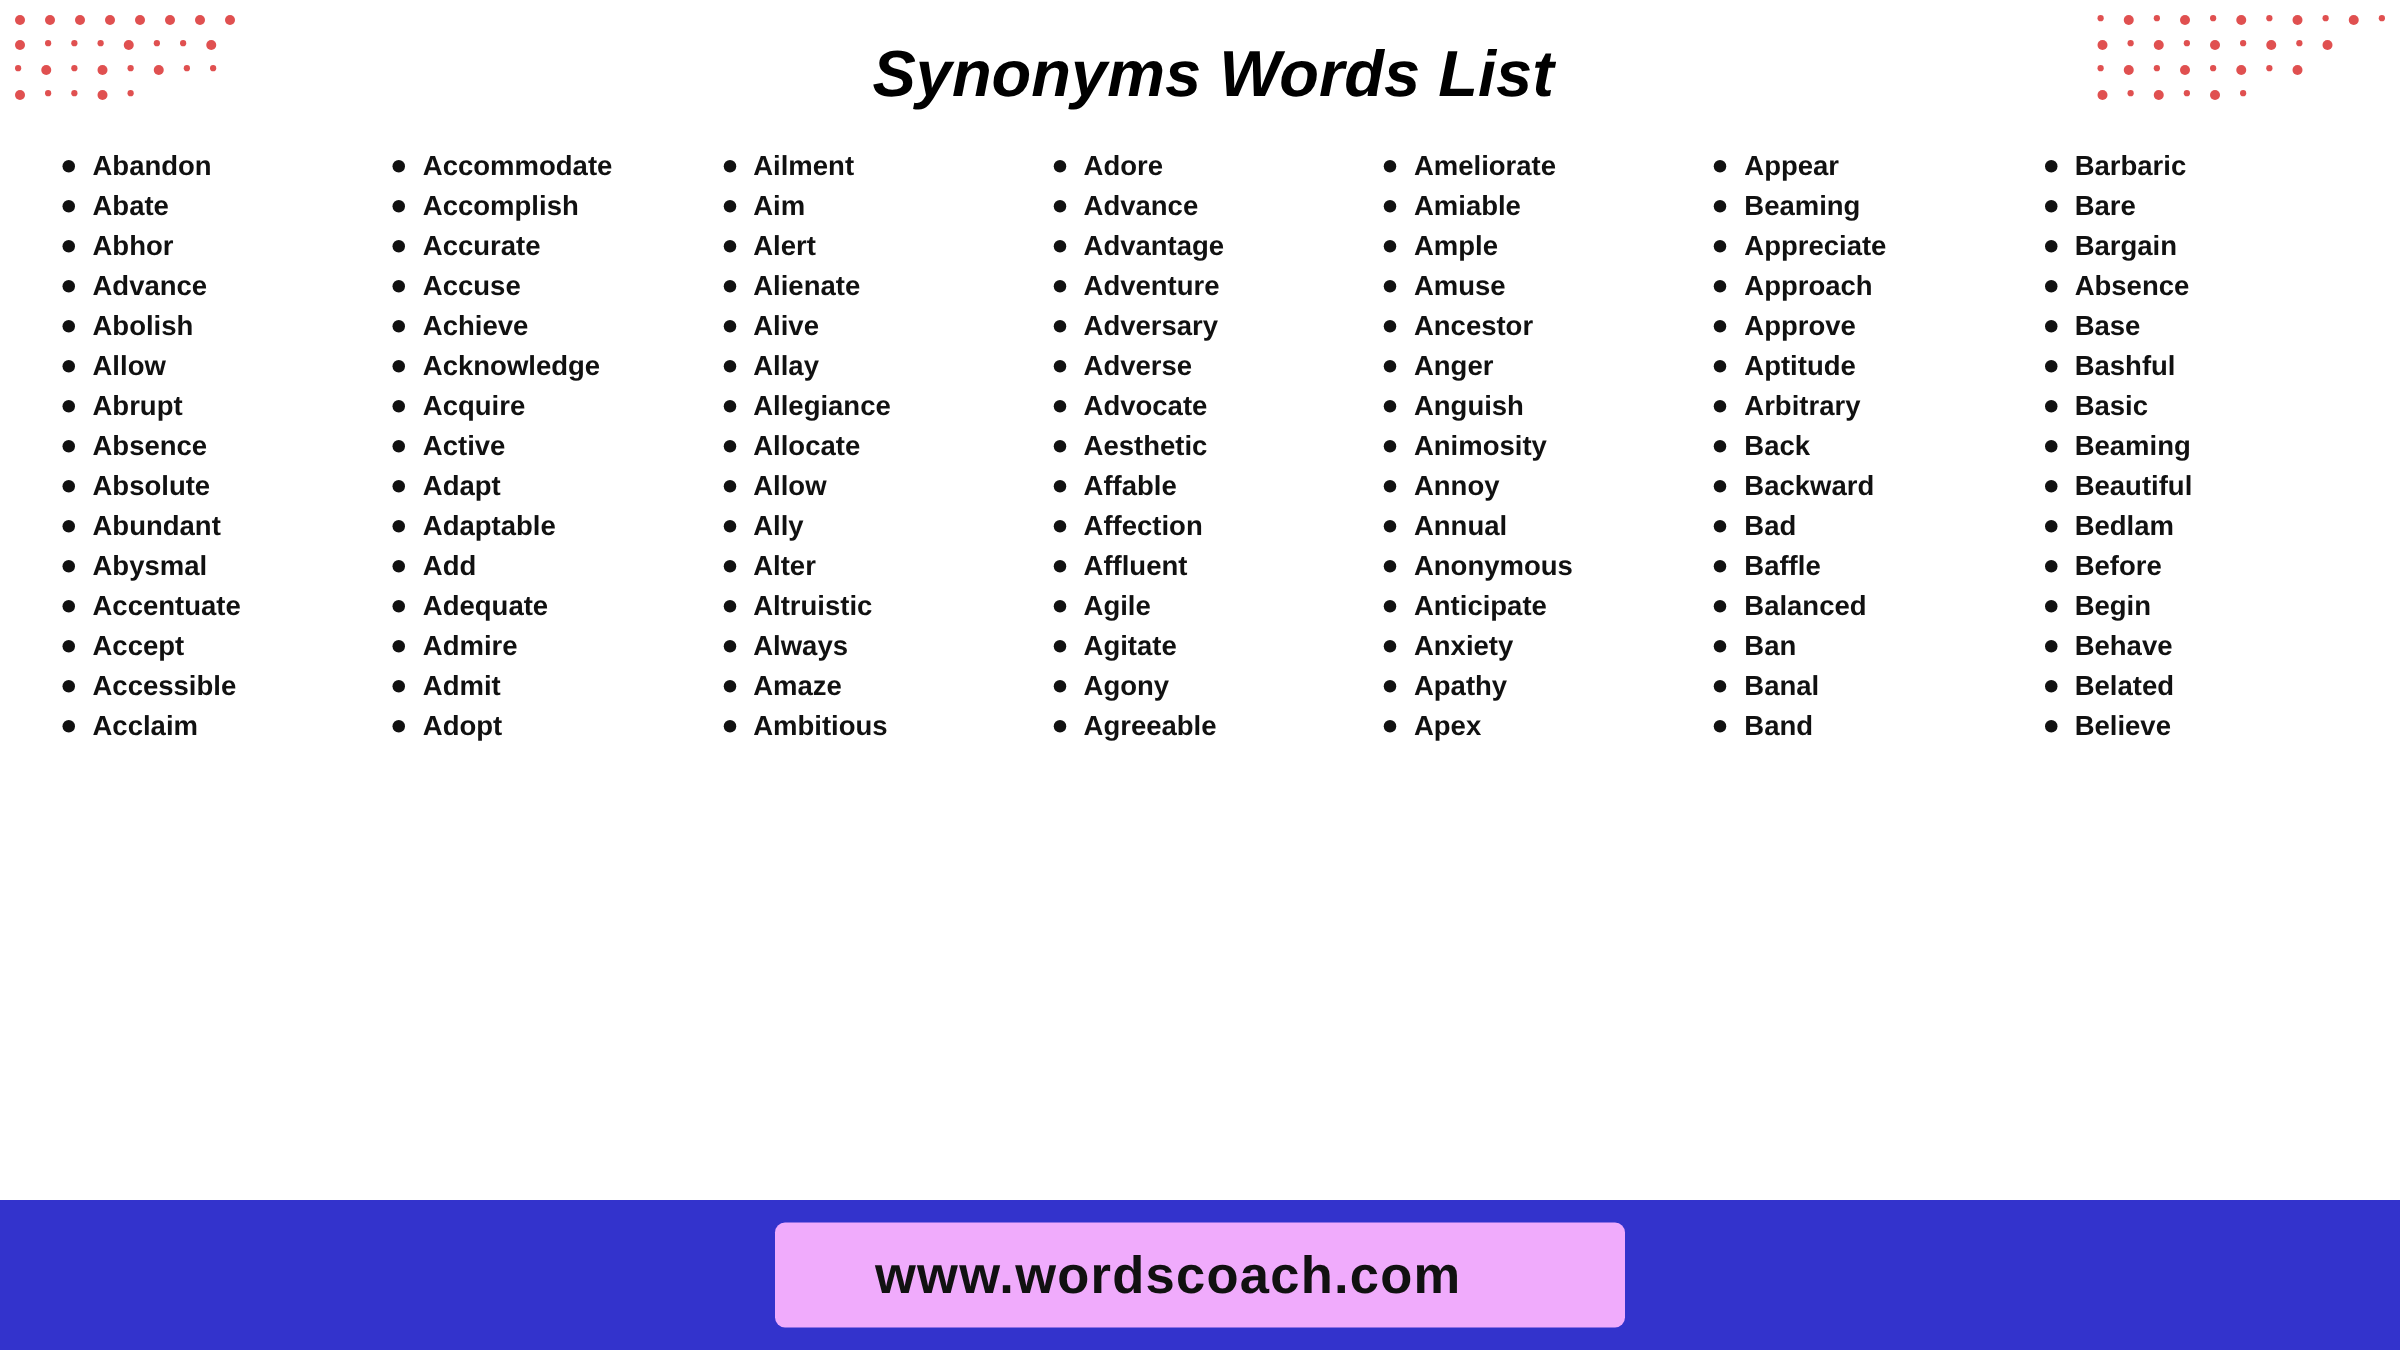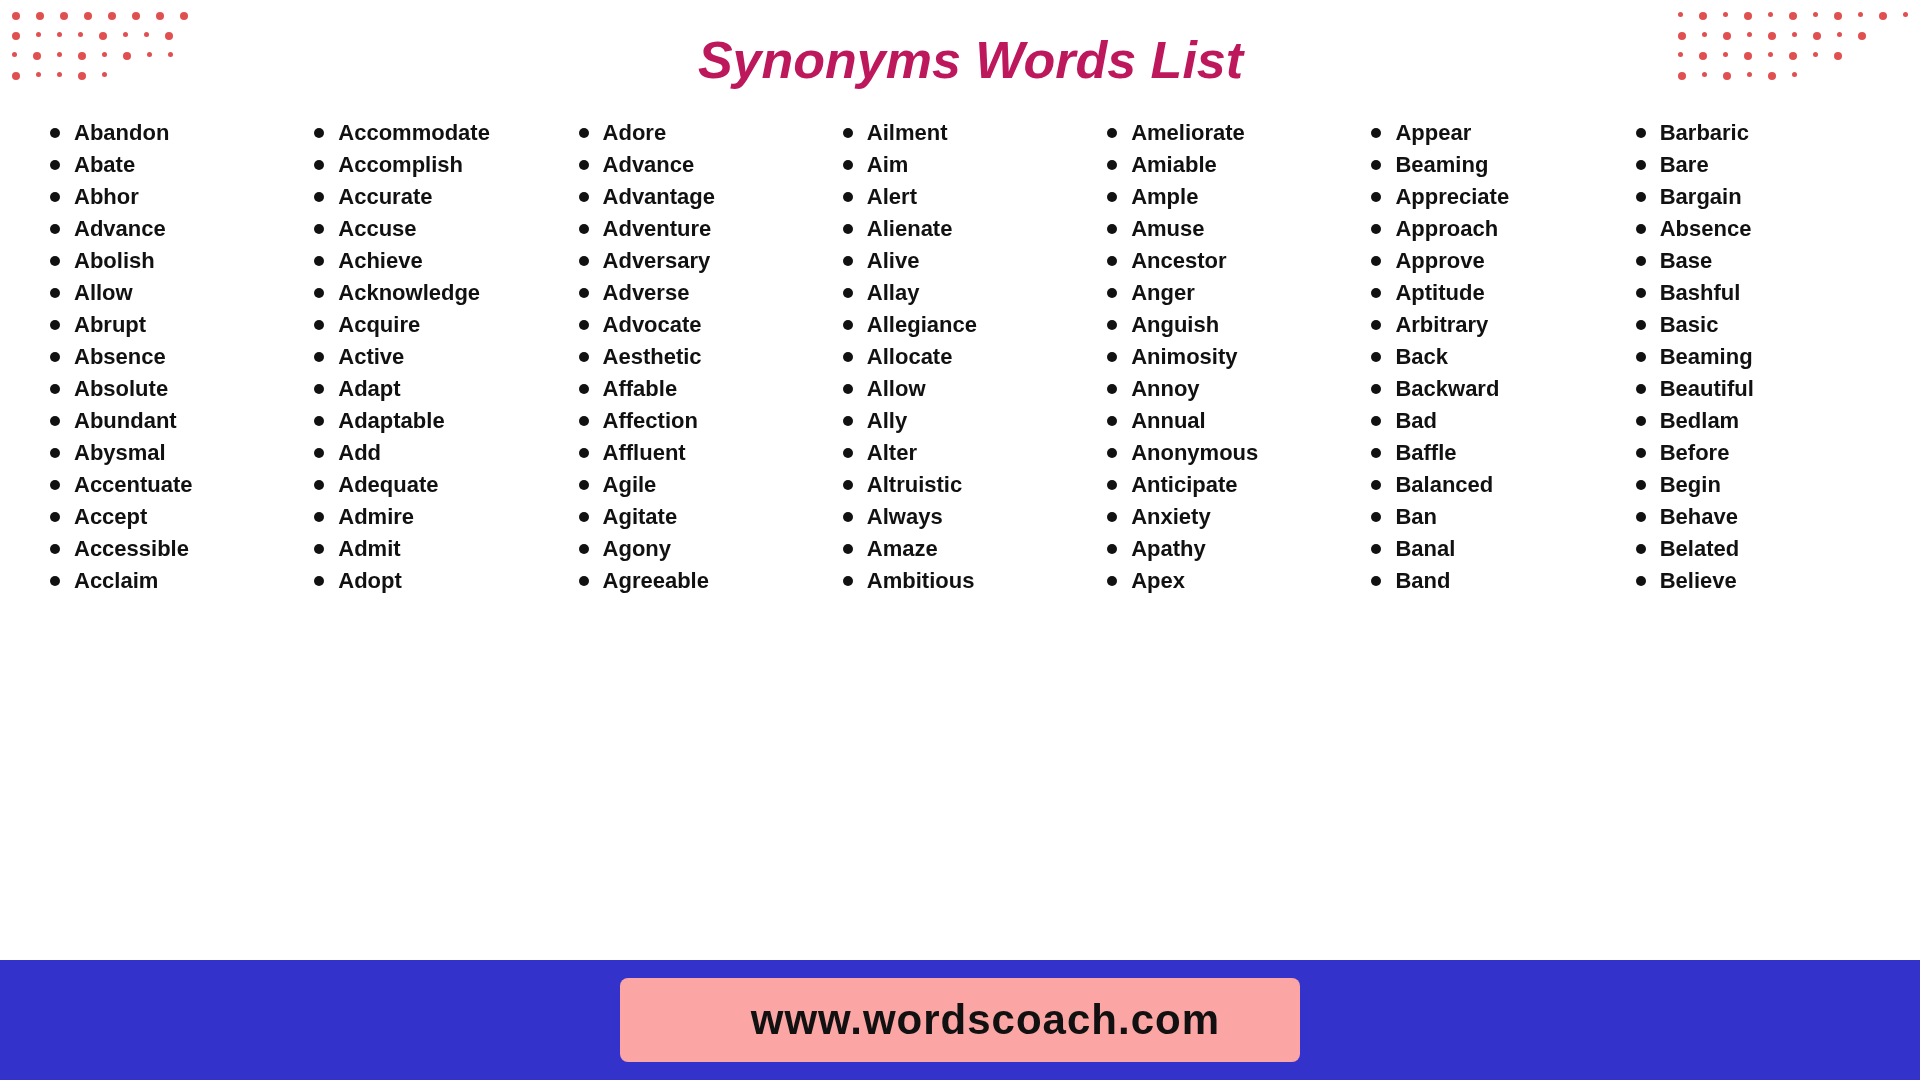--- a/index.html
+++ b/index.html
@@ -14,21 +14,21 @@
 
     .header {
       text-align: center;
       padding: 30px 0 20px 0;
       position: relative;
       z-index: 2;
     }
     .header h1 {
       font-size: 52px;
       font-weight: 900;
-      color: #be185d;
+      color: #000000;
       font-style: italic;
       margin-left: 21px;
     }
 
     .content-area {
       padding: 10px 40px;
       position: relative;
     }
 
     
@@ -84,25 +84,25 @@
       left: 0;
       right: 0;
       height: 120px;
       background: #3333cc;
       display: flex;
       align-items: center;
       justify-content: center;
     }
 
     .footer-banner {
-      background: #fca5a5;
+      background: #f0abfc;
       border-radius: 8px;
       padding: 18px 80px;
       min-width: 680px;
-      text-align: right;
+      text-align: left;
     }
 
     .footer-banner span {
       font-size: 42px;
       font-weight: 700;
       color: #111111;
       letter-spacing: 1px;
     }
 
     
@@ -347,139 +347,139 @@
           <span>Admit</span>
         </div>
         <div class="word-item">
           <span class="bullet"></span>
           <span>Adopt</span>
         </div>
       </div>
       <div class="word-column">
         <div class="word-item">
           <span class="bullet"></span>
-          <span>Adore</span>
-        </div>
-        <div class="word-item">
-          <span class="bullet"></span>
-          <span>Advance</span>
-        </div>
-        <div class="word-item">
-          <span class="bullet"></span>
-          <span>Advantage</span>
-        </div>
-        <div class="word-item">
-          <span class="bullet"></span>
-          <span>Adventure</span>
-        </div>
-        <div class="word-item">
-          <span class="bullet"></span>
-          <span>Adversary</span>
-        </div>
-        <div class="word-item">
-          <span class="bullet"></span>
-          <span>Adverse</span>
-        </div>
-        <div class="word-item">
-          <span class="bullet"></span>
-          <span>Advocate</span>
-        </div>
-        <div class="word-item">
-          <span class="bullet"></span>
-          <span>Aesthetic</span>
-        </div>
-        <div class="word-item">
-          <span class="bullet"></span>
-          <span>Affable</span>
-        </div>
-        <div class="word-item">
-          <span class="bullet"></span>
-          <span>Affection</span>
-        </div>
-        <div class="word-item">
-          <span class="bullet"></span>
-          <span>Affluent</span>
-        </div>
-        <div class="word-item">
-          <span class="bullet"></span>
-          <span>Agile</span>
-        </div>
-        <div class="word-item">
-          <span class="bullet"></span>
-          <span>Agitate</span>
-        </div>
-        <div class="word-item">
-          <span class="bullet"></span>
-          <span>Agony</span>
-        </div>
-        <div class="word-item">
-          <span class="bullet"></span>
-          <span>Agreeable</span>
+          <span>Ailment</span>
+        </div>
+        <div class="word-item">
+          <span class="bullet"></span>
+          <span>Aim</span>
+        </div>
+        <div class="word-item">
+          <span class="bullet"></span>
+          <span>Alert</span>
+        </div>
+        <div class="word-item">
+          <span class="bullet"></span>
+          <span>Alienate</span>
+        </div>
+        <div class="word-item">
+          <span class="bullet"></span>
+          <span>Alive</span>
+        </div>
+        <div class="word-item">
+          <span class="bullet"></span>
+          <span>Allay</span>
+        </div>
+        <div class="word-item">
+          <span class="bullet"></span>
+          <span>Allegiance</span>
+        </div>
+        <div class="word-item">
+          <span class="bullet"></span>
+          <span>Allocate</span>
+        </div>
+        <div class="word-item">
+          <span class="bullet"></span>
+          <span>Allow</span>
+        </div>
+        <div class="word-item">
+          <span class="bullet"></span>
+          <span>Ally</span>
+        </div>
+        <div class="word-item">
+          <span class="bullet"></span>
+          <span>Alter</span>
+        </div>
+        <div class="word-item">
+          <span class="bullet"></span>
+          <span>Altruistic</span>
+        </div>
+        <div class="word-item">
+          <span class="bullet"></span>
+          <span>Always</span>
+        </div>
+        <div class="word-item">
+          <span class="bullet"></span>
+          <span>Amaze</span>
+        </div>
+        <div class="word-item">
+          <span class="bullet"></span>
+          <span>Ambitious</span>
         </div>
       </div>
       <div class="word-column">
         <div class="word-item">
           <span class="bullet"></span>
-          <span>Ailment</span>
-        </div>
-        <div class="word-item">
-          <span class="bullet"></span>
-          <span>Aim</span>
-        </div>
-        <div class="word-item">
-          <span class="bullet"></span>
-          <span>Alert</span>
-        </div>
-        <div class="word-item">
-          <span class="bullet"></span>
-          <span>Alienate</span>
-        </div>
-        <div class="word-item">
-          <span class="bullet"></span>
-          <span>Alive</span>
-        </div>
-        <div class="word-item">
-          <span class="bullet"></span>
-          <span>Allay</span>
-        </div>
-        <div class="word-item">
-          <span class="bullet"></span>
-          <span>Allegiance</span>
-        </div>
-        <div class="word-item">
-          <span class="bullet"></span>
-          <span>Allocate</span>
-        </div>
-        <div class="word-item">
-          <span class="bullet"></span>
-          <span>Allow</span>
-        </div>
-        <div class="word-item">
-          <span class="bullet"></span>
-          <span>Ally</span>
-        </div>
-        <div class="word-item">
-          <span class="bullet"></span>
-          <span>Alter</span>
-        </div>
-        <div class="word-item">
-          <span class="bullet"></span>
-          <span>Altruistic</span>
-        </div>
-        <div class="word-item">
-          <span class="bullet"></span>
-          <span>Always</span>
-        </div>
-        <div class="word-item">
-          <span class="bullet"></span>
-          <span>Amaze</span>
-        </div>
-        <div class="word-item">
-          <span class="bullet"></span>
-          <span>Ambitious</span>
+          <span>Adore</span>
+        </div>
+        <div class="word-item">
+          <span class="bullet"></span>
+          <span>Advance</span>
+        </div>
+        <div class="word-item">
+          <span class="bullet"></span>
+          <span>Advantage</span>
+        </div>
+        <div class="word-item">
+          <span class="bullet"></span>
+          <span>Adventure</span>
+        </div>
+        <div class="word-item">
+          <span class="bullet"></span>
+          <span>Adversary</span>
+        </div>
+        <div class="word-item">
+          <span class="bullet"></span>
+          <span>Adverse</span>
+        </div>
+        <div class="word-item">
+          <span class="bullet"></span>
+          <span>Advocate</span>
+        </div>
+        <div class="word-item">
+          <span class="bullet"></span>
+          <span>Aesthetic</span>
+        </div>
+        <div class="word-item">
+          <span class="bullet"></span>
+          <span>Affable</span>
+        </div>
+        <div class="word-item">
+          <span class="bullet"></span>
+          <span>Affection</span>
+        </div>
+        <div class="word-item">
+          <span class="bullet"></span>
+          <span>Affluent</span>
+        </div>
+        <div class="word-item">
+          <span class="bullet"></span>
+          <span>Agile</span>
+        </div>
+        <div class="word-item">
+          <span class="bullet"></span>
+          <span>Agitate</span>
+        </div>
+        <div class="word-item">
+          <span class="bullet"></span>
+          <span>Agony</span>
+        </div>
+        <div class="word-item">
+          <span class="bullet"></span>
+          <span>Agreeable</span>
         </div>
       </div>
       <div class="word-column">
         <div class="word-item">
           <span class="bullet"></span>
           <span>Ameliorate</span>
         </div>
         <div class="word-item">
           <span class="bullet"></span>
           <span>Amiable</span>

